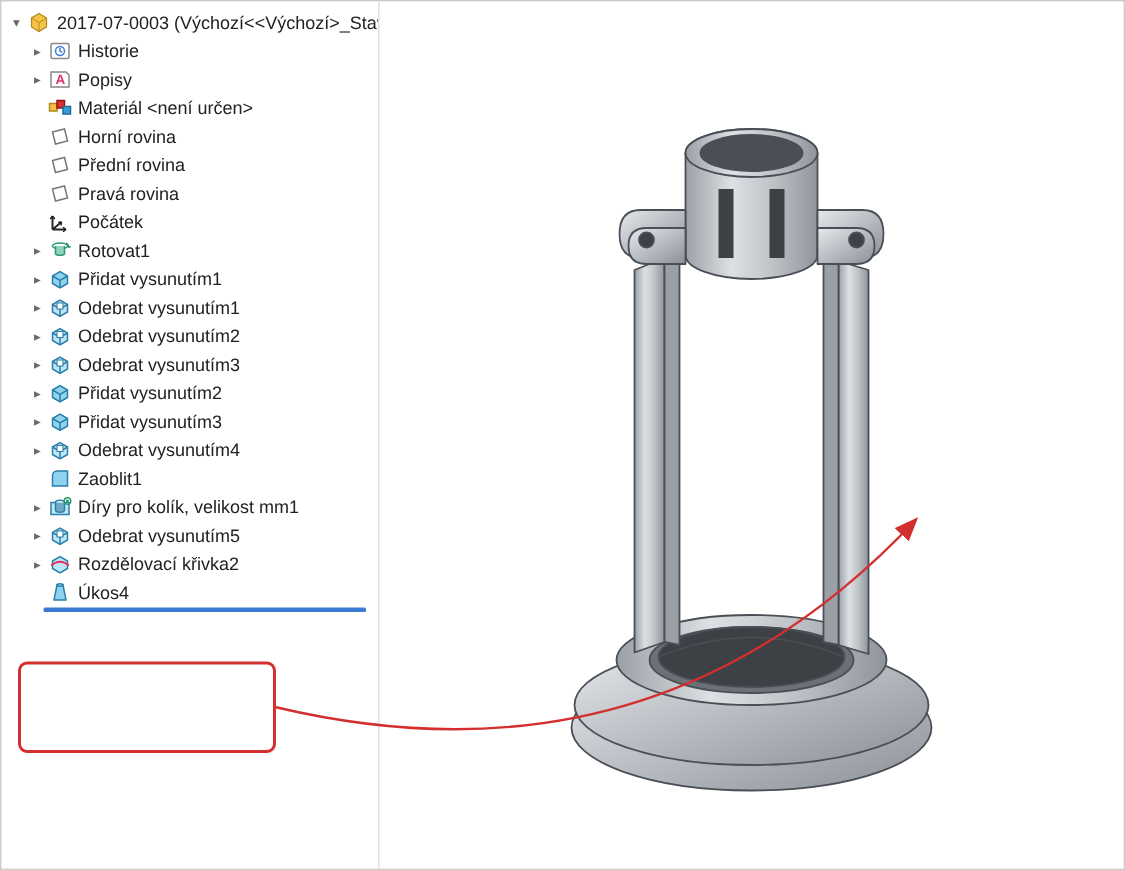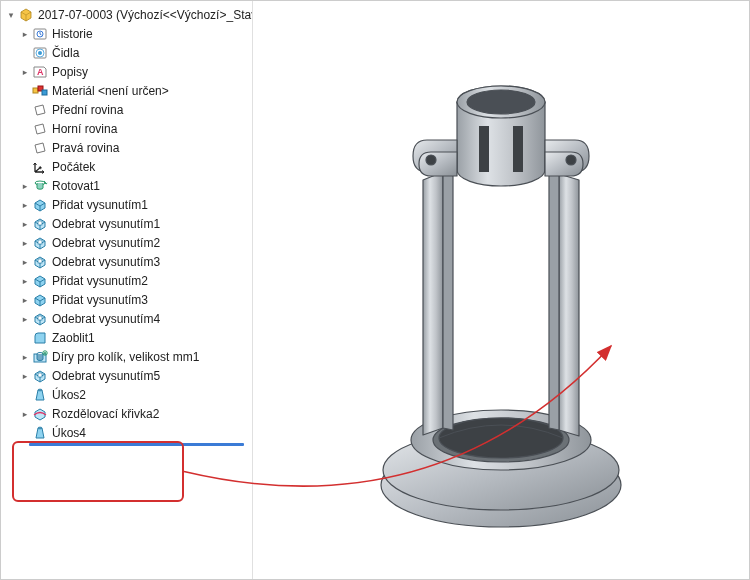--- a/index.html
+++ b/index.html
@@ -40,31 +40,20 @@
           <span class="expander">▸</span>
           <span class="icon">
             <svg width="16" height="16" viewBox="0 0 16 16">
               <rect x="2" y="3" width="12" height="10" rx="1" fill="#fff" stroke="#888"></rect>
               <circle cx="8" cy="8" r="3" fill="none" stroke="#3b7bd6"></circle>
               <path d="M8 6v2l1.5 1" stroke="#3b7bd6" fill="none"></path>
             </svg>
           </span>
           <span class="label">Historie</span>
         </div>
-        <div class="tree-item indent-1" id="item-1">
-          <span class="expander none">▸</span>
-          <span class="icon">
-            <svg width="16" height="16" viewBox="0 0 16 16">
-              <rect x="2" y="3" width="12" height="10" rx="1" fill="#fff" stroke="#888"></rect>
-              <circle cx="8" cy="8" r="2" fill="#3b9bd6"></circle>
-              <circle cx="8" cy="8" r="4" fill="none" stroke="#3b9bd6" stroke-width="0.8"></circle>
-            </svg>
-          </span>
-          <span class="label">Čidla</span>
-        </div>
         <div class="tree-item indent-1" id="item-2">
           <span class="expander">▸</span>
           <span class="icon">
             <svg width="16" height="16" viewBox="0 0 16 16">
               <path d="M2 3h10l2 2v8H2z" fill="#fff" stroke="#888"></path>
               <text x="5" y="11" font-size="9" fill="#d36" font-weight="bold">A</text>
             </svg>
           </span>
           <span class="label">Popisy</span>
         </div>
@@ -72,37 +61,37 @@
           <span class="expander none">▸</span>
           <span class="icon">
             <svg width="16" height="16" viewBox="0 0 16 16">
               <rect x="1" y="5" width="5" height="5" fill="#f6c445" stroke="#b0861e"></rect>
               <rect x="6" y="3" width="5" height="5" fill="#d33" stroke="#911"></rect>
               <rect x="10" y="7" width="5" height="5" fill="#3b9bd6" stroke="#1e6a9b"></rect>
             </svg>
           </span>
           <span class="label">Materiál &lt;není určen&gt;</span>
         </div>
+        <div class="tree-item indent-1" id="item-5">
+          <span class="expander none">▸</span>
+          <span class="icon">
+            <svg width="16" height="16" viewBox="0 0 16 16">
+              <path d="M3 5 L11 3 L13 11 L5 13 Z" fill="none" stroke="#777" stroke-width="1"></path>
+            </svg>
+          </span>
+          <span class="label">Horní rovina</span>
+        </div>
         <div class="tree-item indent-1" id="item-4">
           <span class="expander none">▸</span>
           <span class="icon">
             <svg width="16" height="16" viewBox="0 0 16 16">
               <path d="M3 5 L11 3 L13 11 L5 13 Z" fill="none" stroke="#777" stroke-width="1"></path>
             </svg>
           </span>
           <span class="label">Přední rovina</span>
-        </div>
-        <div class="tree-item indent-1" id="item-5">
-          <span class="expander none">▸</span>
-          <span class="icon">
-            <svg width="16" height="16" viewBox="0 0 16 16">
-              <path d="M3 5 L11 3 L13 11 L5 13 Z" fill="none" stroke="#777" stroke-width="1"></path>
-            </svg>
-          </span>
-          <span class="label">Horní rovina</span>
         </div>
         <div class="tree-item indent-1" id="item-6">
           <span class="expander none">▸</span>
           <span class="icon">
             <svg width="16" height="16" viewBox="0 0 16 16">
               <path d="M3 5 L11 3 L13 11 L5 13 Z" fill="none" stroke="#777" stroke-width="1"></path>
             </svg>
           </span>
           <span class="label">Pravá rovina</span>
         </div>
@@ -227,30 +216,20 @@
         <div class="tree-item indent-1" id="item-18">
           <span class="expander">▸</span>
           <span class="icon">
             <svg width="16" height="16" viewBox="0 0 16 16">
               <path d="M3 6l5-3 5 3v5l-5 3-5-3z" fill="#bfe6f7" stroke="#2a7fa8"></path>
               <path d="M3 6l5 3 5-3M8 9v5" stroke="#2a7fa8" fill="none"></path>
               <rect x="6" y="5" width="4" height="4" fill="#fff" stroke="#2a7fa8" stroke-width="0.7"></rect>
             </svg>
           </span>
           <span class="label">Odebrat vysunutím5</span>
-        </div>
-        <div class="tree-item indent-1" id="item-21">
-          <span class="expander none">▸</span>
-          <span class="icon">
-            <svg width="16" height="16" viewBox="0 0 16 16">
-              <path d="M4 13L6 3h4l2 10z" fill="#8fd3f0" stroke="#2a7fa8"></path>
-              <ellipse cx="8" cy="3" rx="2" ry="0.8" fill="#bfe6f7" stroke="#2a7fa8"></ellipse>
-            </svg>
-          </span>
-          <span class="label">Úkos2</span>
         </div>
         <div class="tree-item indent-1" id="item-22">
           <span class="expander">▸</span>
           <span class="icon">
             <svg width="16" height="16" viewBox="0 0 16 16">
               <path d="M3 6l5-3 5 3v5l-5 3-5-3z" fill="#bfe6f7" stroke="#2a7fa8"></path>
               <path d="M2 9q6-5 12 0" fill="none" stroke="#d36" stroke-width="1.3"></path>
             </svg>
           </span>
           <span class="label">Rozdělovací křivka2</span>

